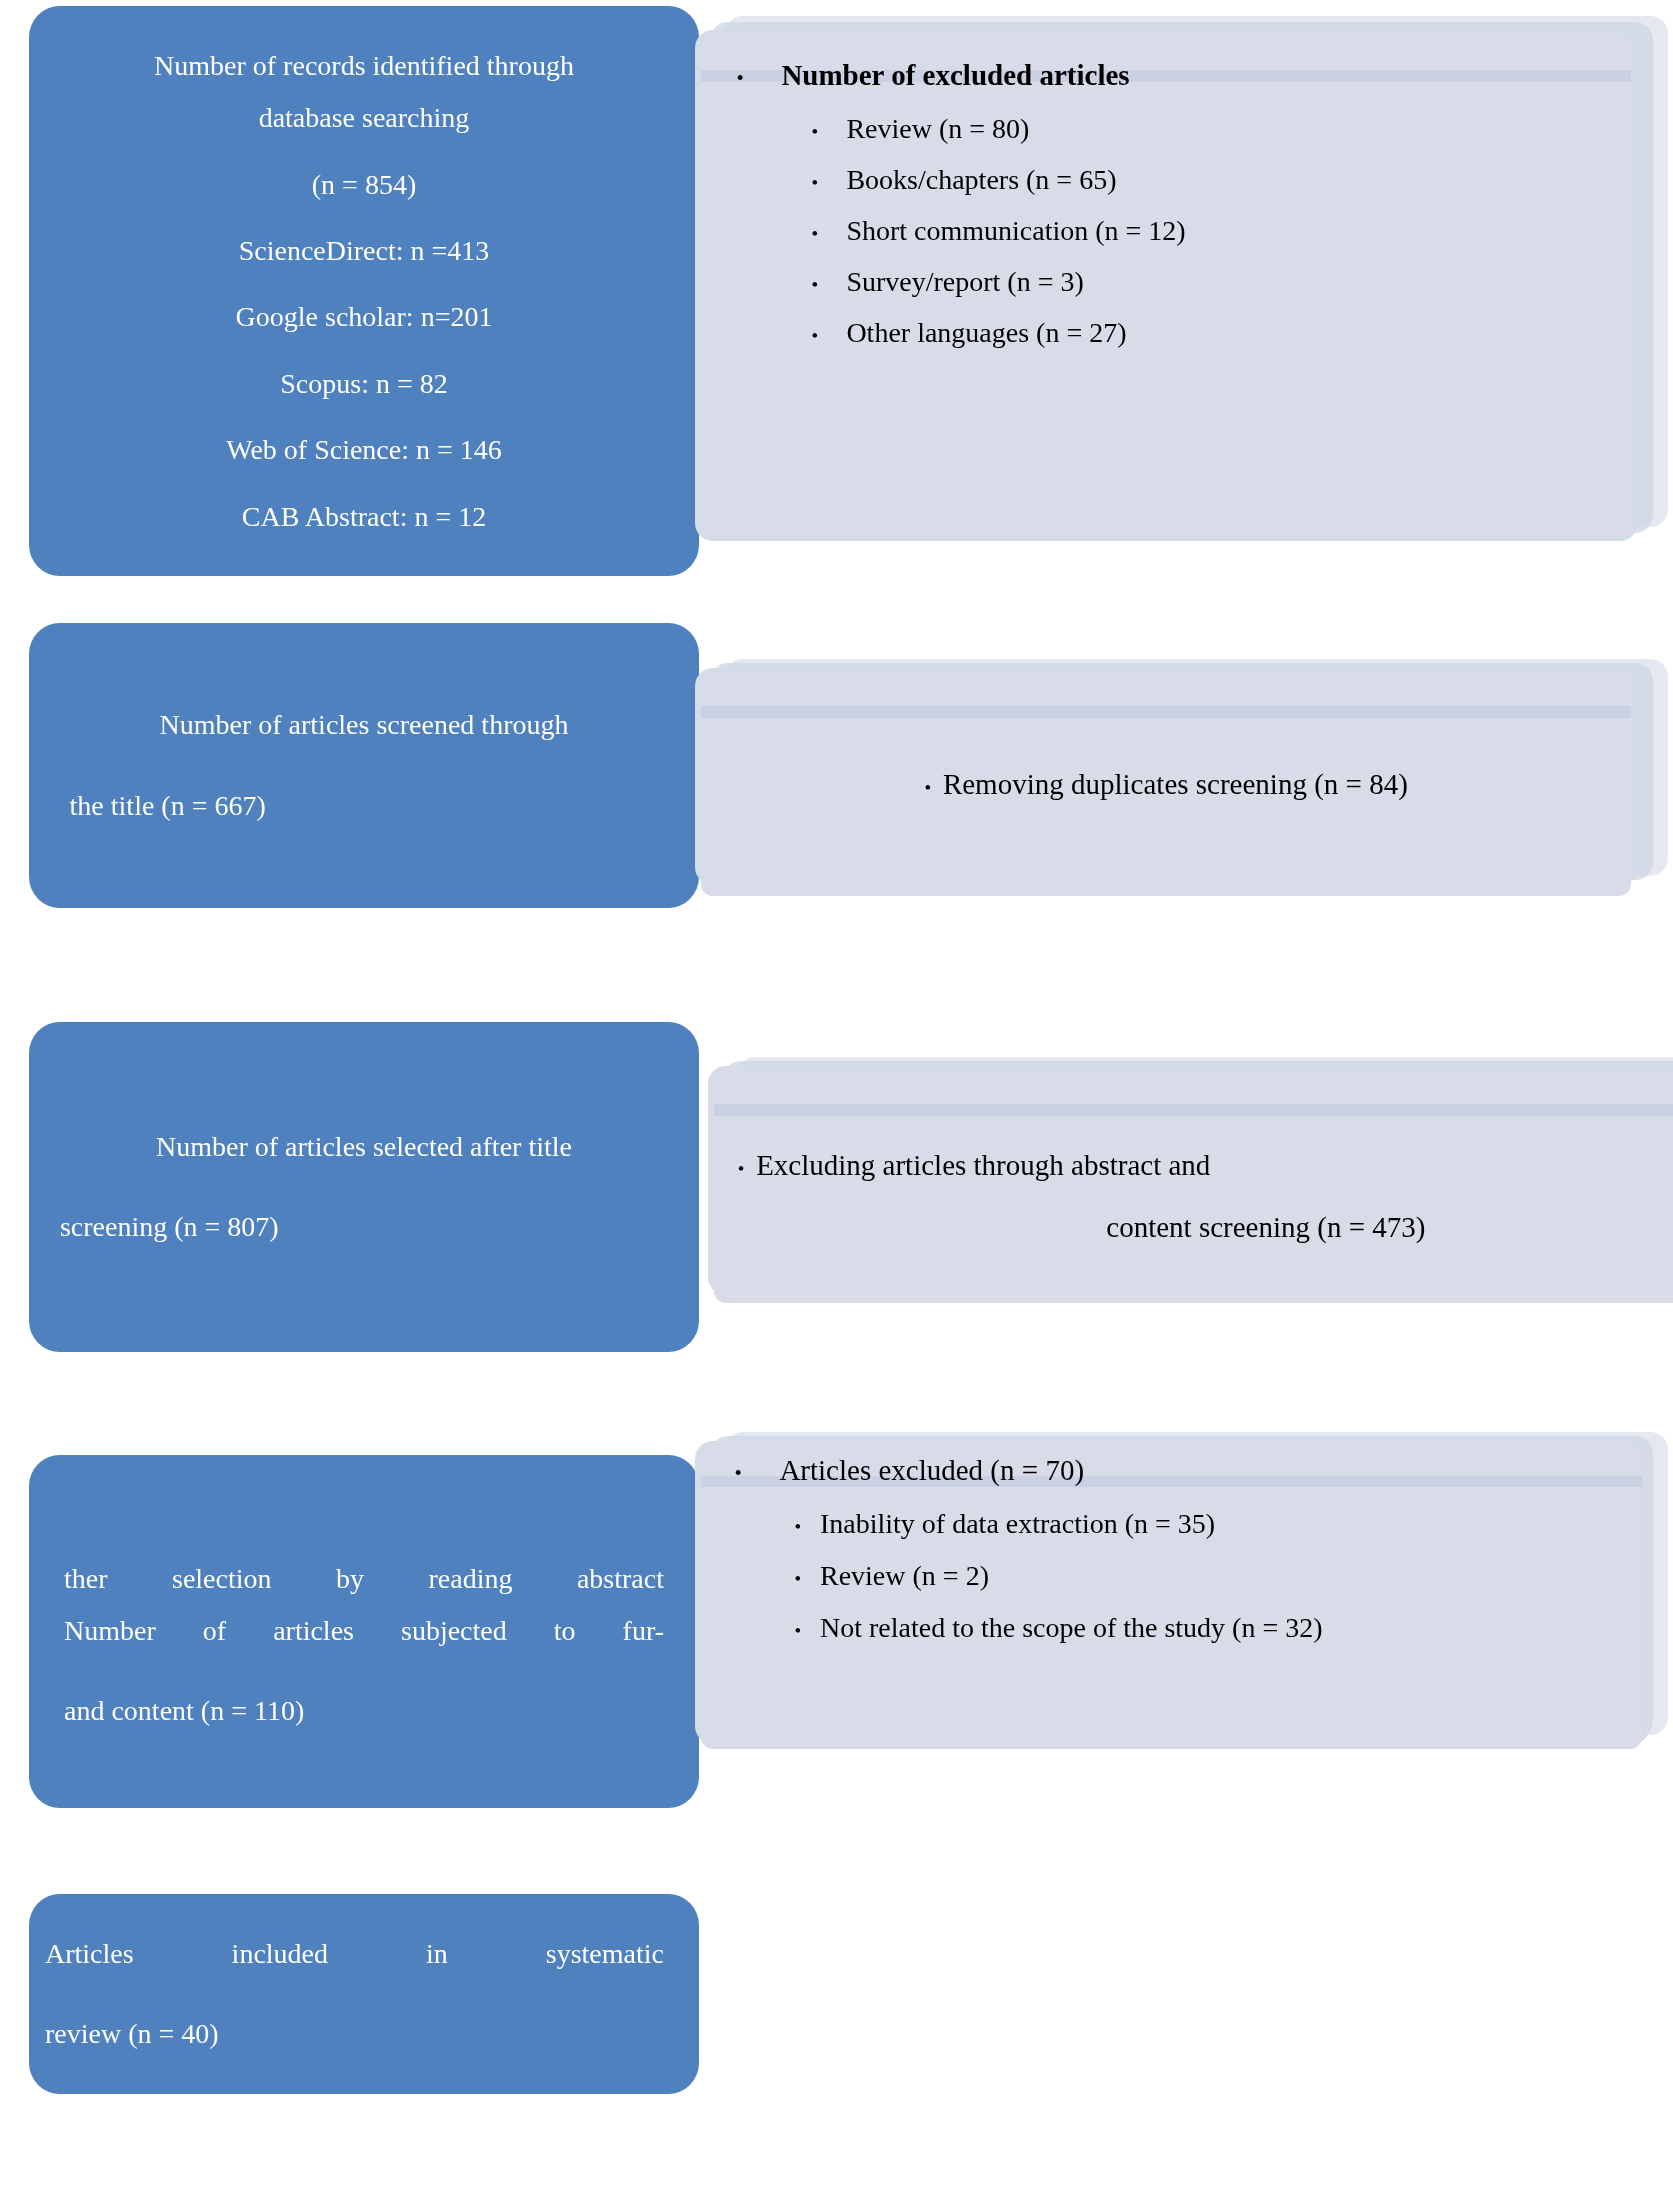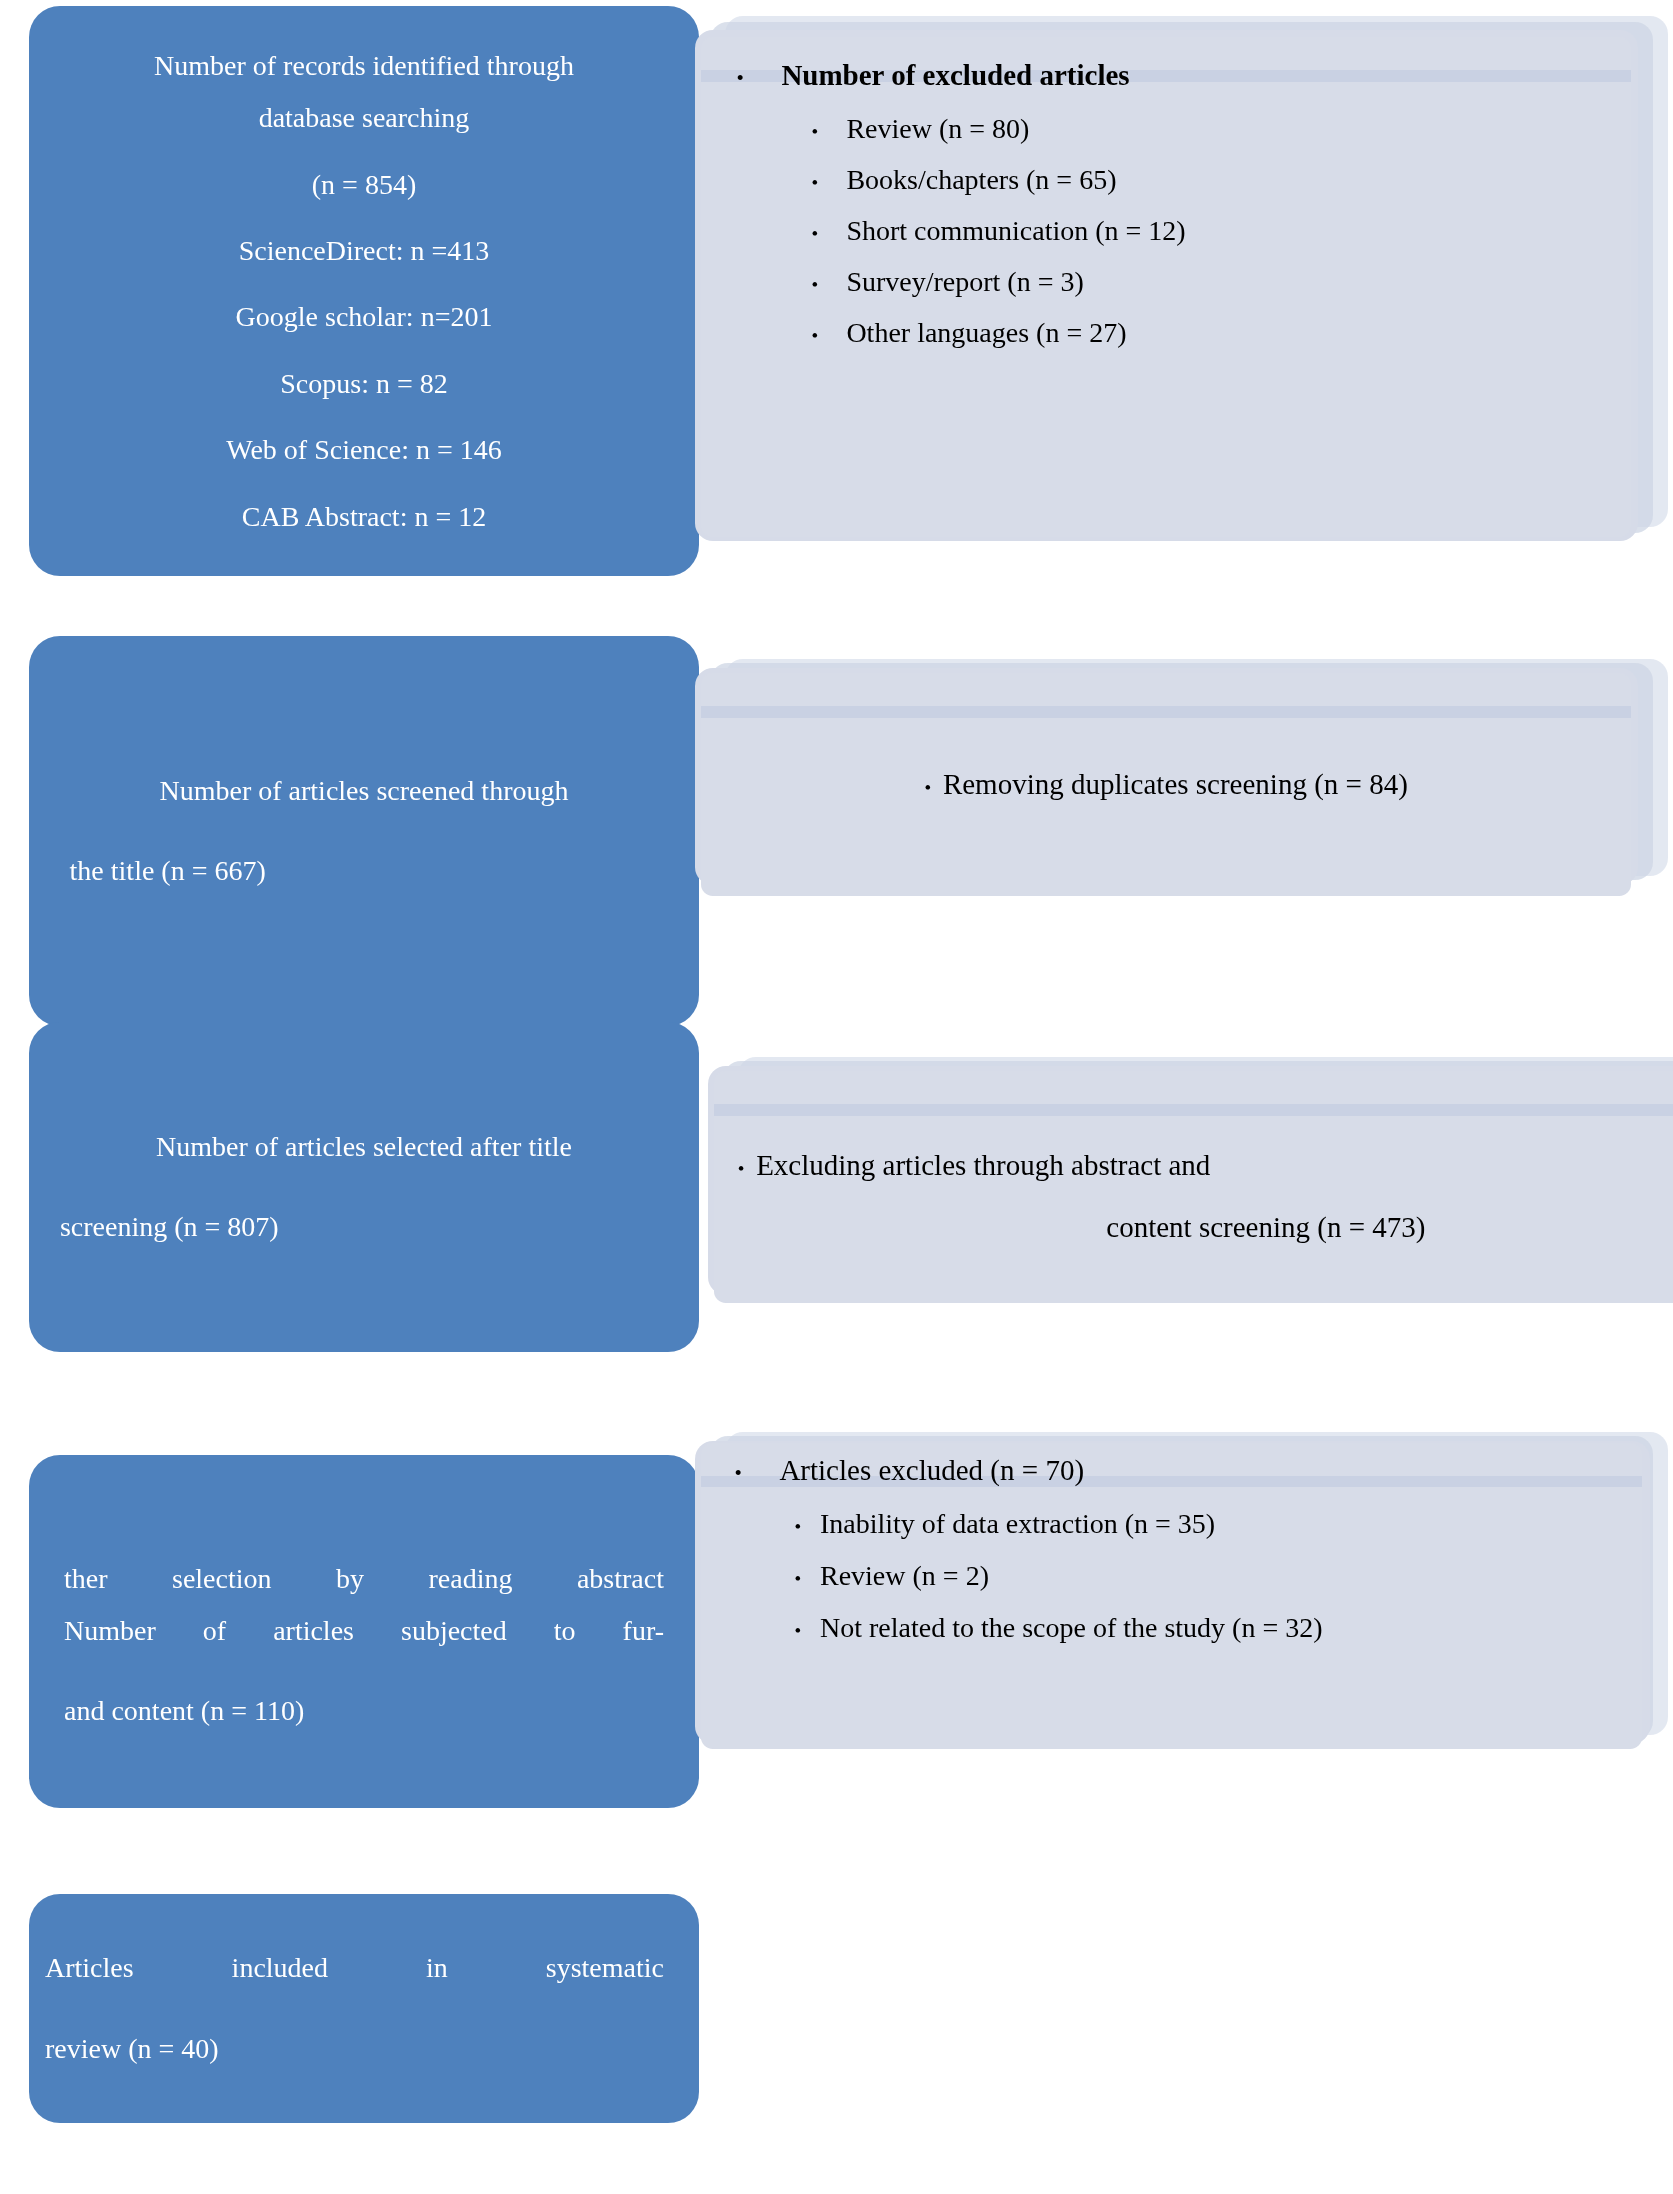--- a/index.html
+++ b/index.html
@@ -168,21 +168,21 @@
           </div>
           <div class="bullet-row lvl2">
             <span class="bullet-glyph">•</span>
             <span class="bullet-text">Other languages (n = 27)</span>
           </div>
         </div>
       </div>
     </div>
   </div>
 
-  <div class="node blue-box centered" style="left:29px; top:636px; width:670px; height:390px; font-size:28px; padding:0 25.6px;">
+  <div class="node blue-box centered" style="left:29px; top:623px; width:670px; height:285px; font-size:28px; padding:0 25.6px;">
     <span class="line">Number of articles screened through</span>
     <span class="line" style="margin-top:28px; text-align:left; padding-left:15px;">the title (n = 667)</span>
   </div>
 
   <div class="pale-wrap" style="left:695px; top:659px; width:973px; height:245px;">
     <div class="sheet s3" style="left:30px; top:0px; right:0px; height:217px;"></div>
     <div class="sheet s2" style="left:15px; top:4.3px; right:15px; height:217px;"></div>
     <div class="sheet s1" style="left:0px; top:8.5px; right:30px; height:217px;"></div>
     <div class="pale-body" style="left:6.4px; top:14px; right:37px; height:223px;">
       <div class="pale-content" style="display:flex; align-items:center; justify-content:center; height:100%; padding:0 37px;">
@@ -241,19 +241,19 @@
           </div>
           <div class="bullet-row lvl2">
             <span class="bullet-glyph" style="width:25.6px;">•</span>
             <span class="bullet-text">Not related to the scope of the study (n = 32)</span>
           </div>
         </div>
       </div>
     </div>
   </div>
 
-  <div class="node blue-box justified" style="left:29px; top:1894px; width:670px; height:229px; font-size:28px;padding-left:16px;">
+  <div class="node blue-box justified" style="left:29px; top:1894px; width:670px; height:200px; font-size:28px;padding-left:16px;">
     <span class="line">Articles  included  in  systematic</span>
     <span class="line last" style="margin-top:28px;">review (n = 40)</span>
   </div>
 
 </div>
 
 
 </body></html>

